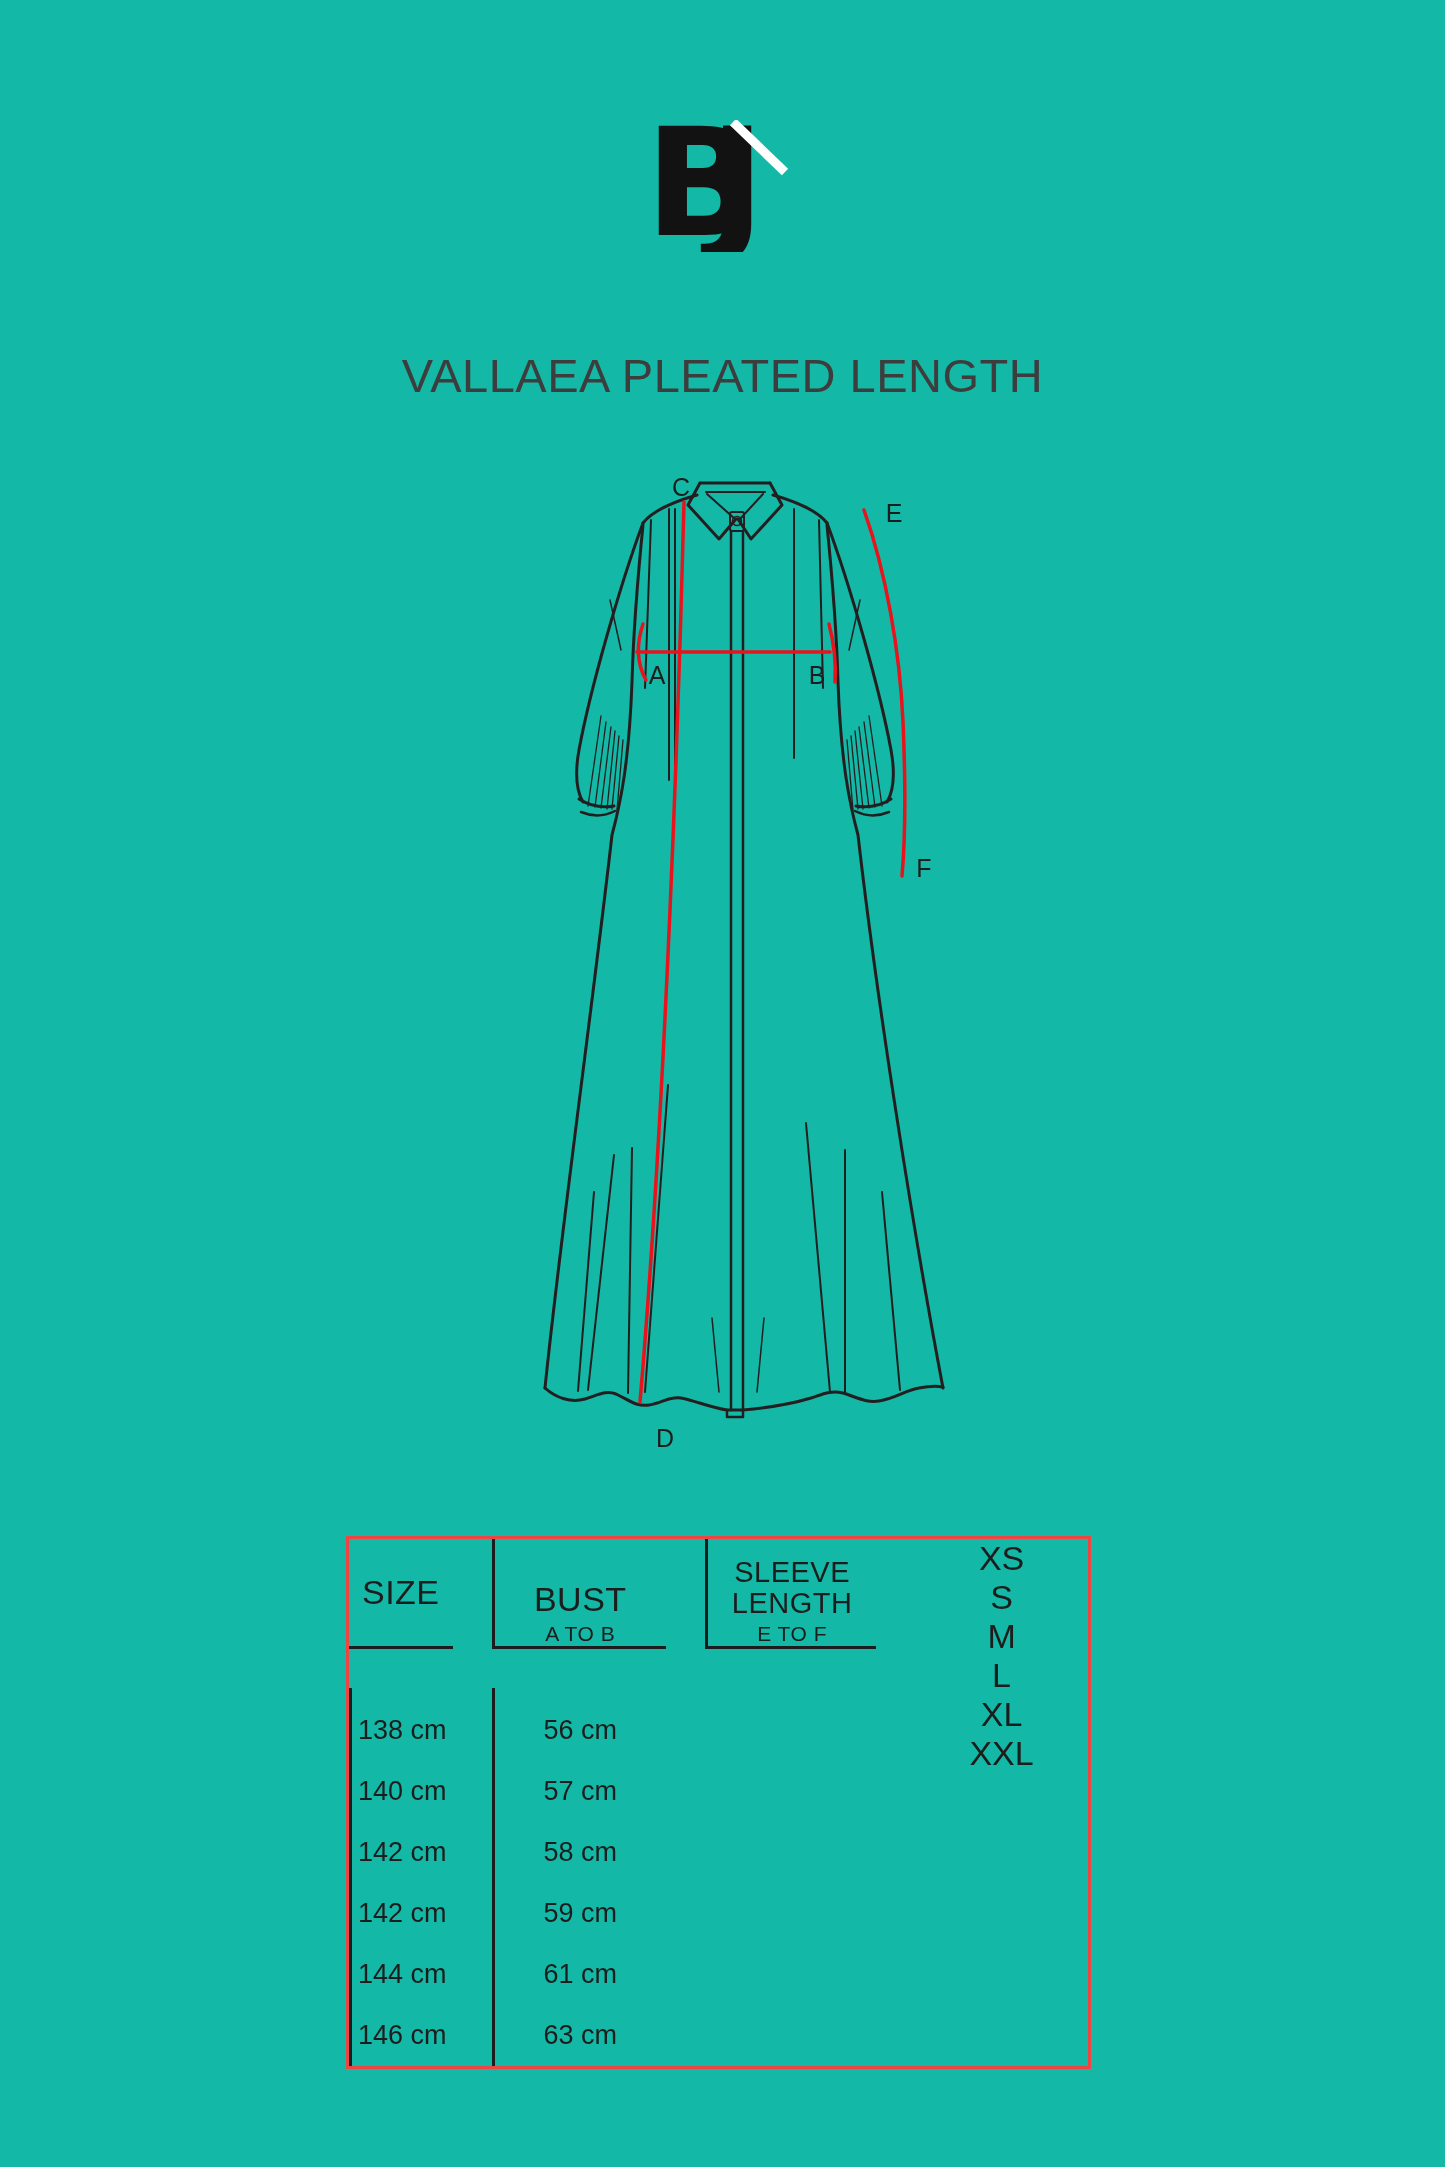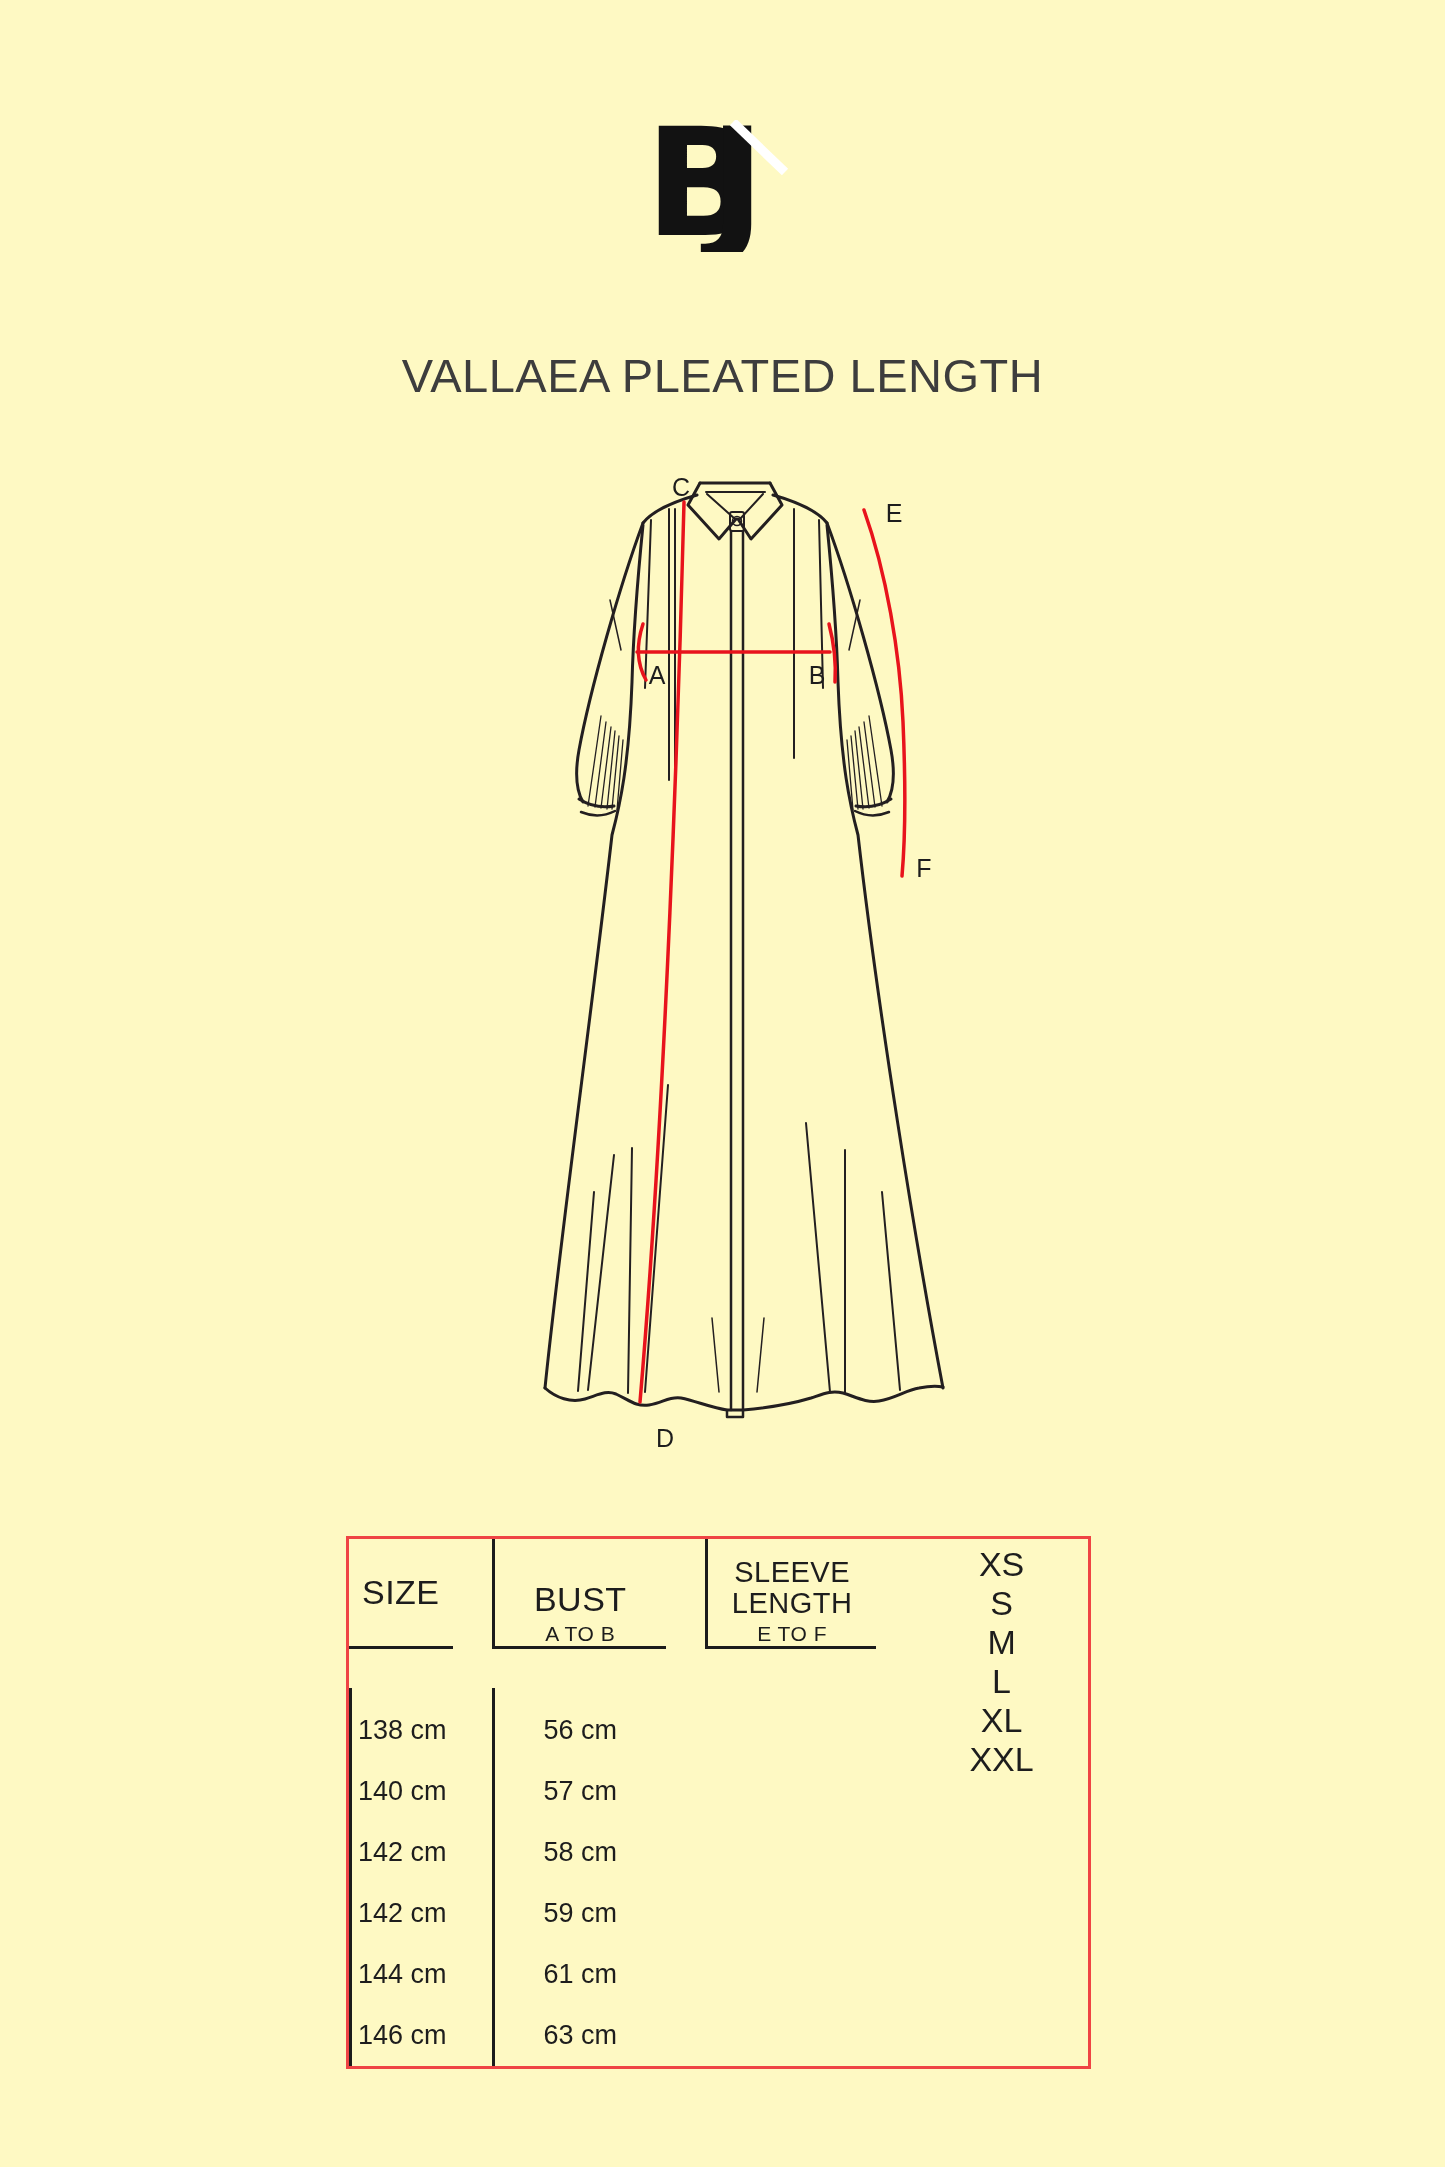--- a/index.html
+++ b/index.html
@@ -1,20 +1,20 @@
 <!DOCTYPE html>
 <html><head>
 <meta charset="utf-8">
 <style>
   html,body{margin:0;padding:0;background:#ffffff;}
   .page{
     position:relative;
     width:1445px;
     height:2167px;
-    background:#fef9c3;
+    background:#14b8a6;
     font-family:"Liberation Sans", sans-serif;
     color:#1d1d1d;
     overflow:hidden;
   }
   
   .logo{
     position:absolute;
     left:645px; top:120px;
     width:158px; height:132px;
   }
@@ -59,21 +59,21 @@
     justify-content:center;
     border-bottom:3px solid #1c1c1c;
     box-sizing:border-box;
   }
   .th.bl, .col.bl{ border-left:3px solid #1c1c1c;justify-content:flex-end; }
   .h-main{ font-size:34px; letter-spacing:0.5px; line-height:1.05; text-align:center; }
   .h-main.small{ font-size:29px; max-width:150px; }
   .h-sub{ font-size:21px; margin-top:4px; letter-spacing:0.5px; }
   .col{
     box-sizing:border-box;
-    padding-top:6px;
+    padding-top:0;
     display:flex;
     flex-direction:column;
   }
   .cell{
     height:61px;
     display:flex;
     align-items:center;
     justify-content:center;
   }
   .size-cell{ font-size:34px; }

